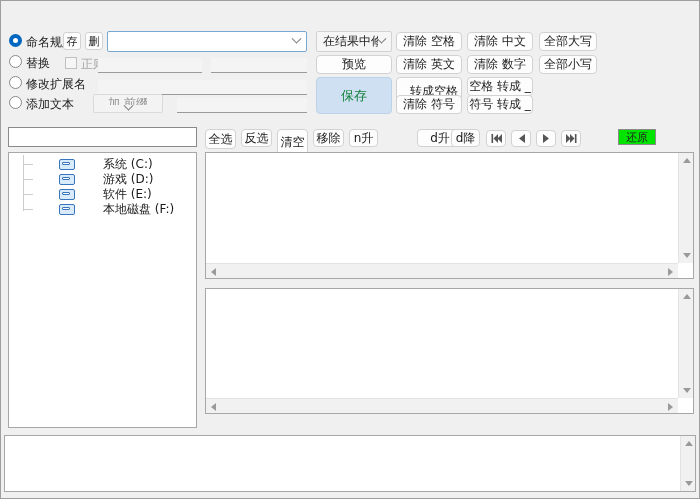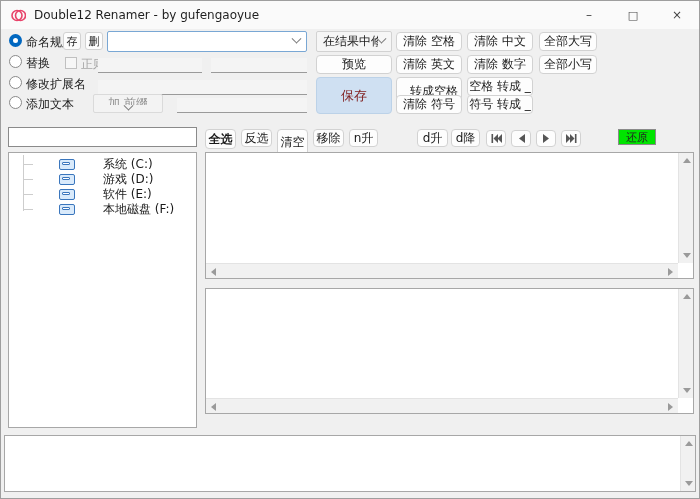--- a/index.html
+++ b/index.html
@@ -34,21 +34,21 @@
   .combo {
     position:absolute; background:#fff; border:1px solid #79a7d4; border-radius:2px;
     display:flex; align-items:center; padding:0 6px;
   }
   .combo.gray { background:#f3f3f3; border:1px solid #dadada; color:#8f8f8f; }
   .combo .val { flex:1; overflow:hidden; white-space:nowrap; font-size:12px; }
   .chev { width:7px; height:7px; border-right:1.5px solid #7a7a7a; border-bottom:1.5px solid #7a7a7a; transform:rotate(45deg) translate(-2px,-2px); flex:none; }
   .ufield { position:absolute; background:#f4f4f4; border-bottom:1px solid #9a9a9a; height:15px; }
   .tfield { position:absolute; background:#fff; border:1px solid #8a8a8a; }
   
-  .save-btn { background:#cfe0f2; border:1px solid #bcd2e8; color:#7f1d1d; font-size:13px; }
+  .save-btn { background:#cfe0f2; border:1px solid #bcd2e8; color:#15803d; font-size:13px; }
   
   .restore { position:absolute; background:#00e400; border:1px solid #8a8a8a; color:#222; font-size:11px; display:flex; align-items:center; justify-content:center;margin-left:16px; }
   
   .panel { position:absolute; background:#fff; border:1px solid #a7a7a7; }
   
   .sb-v { position:absolute; top:0; right:0; width:15px; height:100%; background:#f1f1f1; border-left:1px solid #e3e3e3; }
   .sb-h { position:absolute; left:0; bottom:0; height:15px; background:#f1f1f1; border-top:1px solid #e3e3e3; }
   .sb-v.short { height:calc(100% - 15px); }
   .sb-h.short { width:calc(100% - 15px); }
   .tri { width:0; height:0; position:absolute; }
@@ -64,34 +64,20 @@
   .drive-slot { position:absolute; left:2px; top:2px; width:8px; height:3px; border:1px solid #3a76bd; border-radius:1px; background:#fff; }
   .tree-label { font-size:12px; white-space:nowrap; }
   
   .navbtn svg { display:block; }
 </style>
 </head>
 <body>
 
 <div class="window">
 
-  <div class="titlebar">
-    <span class="app-icon">
-      <svg width="15" height="15" viewBox="0 0 15 15">
-        <circle cx="6" cy="7.5" r="5" fill="none" stroke="#e8436a" stroke-width="1.6"></circle>
-        <circle cx="9.5" cy="7.5" r="5" fill="none" stroke="#e8436a" stroke-width="1.6"></circle>
-      </svg>
-    </span>
-    <span class="title-text">Double12 Renamer - by gufengaoyue</span>
-    <div class="win-controls">
-      <div class="win-btn">–</div>
-      <div class="win-btn max">□</div>
-      <div class="win-btn">×</div>
-    </div>
-  </div>
 
   <span class="radio checked" style="left:8px; top:33px;"></span>
   <span class="opt-label" style="left:25px; top:33px;">命名规则</span>
   <div class="btn btn-sm" style="left:62px; top:31px; width:18px; height:18px;">存</div>
   <div class="btn btn-sm" style="left:84px; top:31px; width:18px; height:18px;">删</div>
   <div class="combo" style="left:106px; top:30px; width:200px; height:21px;">
     <span class="val"></span>
     <span class="chev"></span>
   </div>
 
@@ -129,27 +115,27 @@
   <div class="btn" style="left:466px; top:31px; width:66px; height:19px;">清除 中文</div>
   <div class="btn" style="left:466px; top:54px; width:66px; height:19px;">清除 数字</div>
   <div class="btn" style="left:466px; top:76px; width:66px; height:19px;">空格 转成 _</div>
   <div class="btn" style="left:466px; top:94px; width:66px; height:19px;">符号 转成 _</div>
 
   <div class="btn" style="left:538px; top:31px; width:58px; height:19px;">全部大写</div>
   <div class="btn" style="left:538px; top:54px; width:58px; height:19px;">全部小写</div>
 
   <div class="tfield" style="left:7px; top:126px; width:189px; height:20px;"></div>
 
-  <div class="btn" style="left:204px; top:128px; width:31px; height:20px;font-weight:bold;">全选</div>
+  <div class="btn" style="left:204px; top:128px; width:31px; height:20px;">全选</div>
   <div class="btn" style="left:240px; top:128px; width:31px; height:18px;">反选</div>
   <div class="btn" style="left:276px; top:128px; width:31px; height:27px;">清空</div>
   <div class="btn" style="left:312px; top:128px; width:31px; height:18px;">移除</div>
   <div class="btn" style="left:348px; top:128px; width:29px; height:18px;">n升</div>
   <div class="btn" style="left:382px; top:128px; width:29px; height:18px;margin-top:48px;">n降</div>
-  <div class="btn" style="left:416px; top:128px; width:31px; height:18px;">d升</div>
+  <div class="btn" style="left:416px; top:128px; width:46px; height:18px;">d升</div>
   <div class="btn" style="left:450px; top:128px; width:29px; height:18px;">d降</div>
 
   <div class="btn navbtn" style="left:485px; top:129px; width:20px; height:17px;">
     <svg width="11" height="9" viewBox="0 0 11 9">
         <rect x="0.5" y="0" width="1.6" height="9" fill="#555"></rect>
         <polygon points="7,0 2.5,4.5 7,9" fill="#555"></polygon>
         <polygon points="11,0 6.5,4.5 11,9" fill="#555"></polygon>
       </svg>
   </div>
   <div class="btn navbtn" style="left:510px; top:129px; width:20px; height:17px;">

